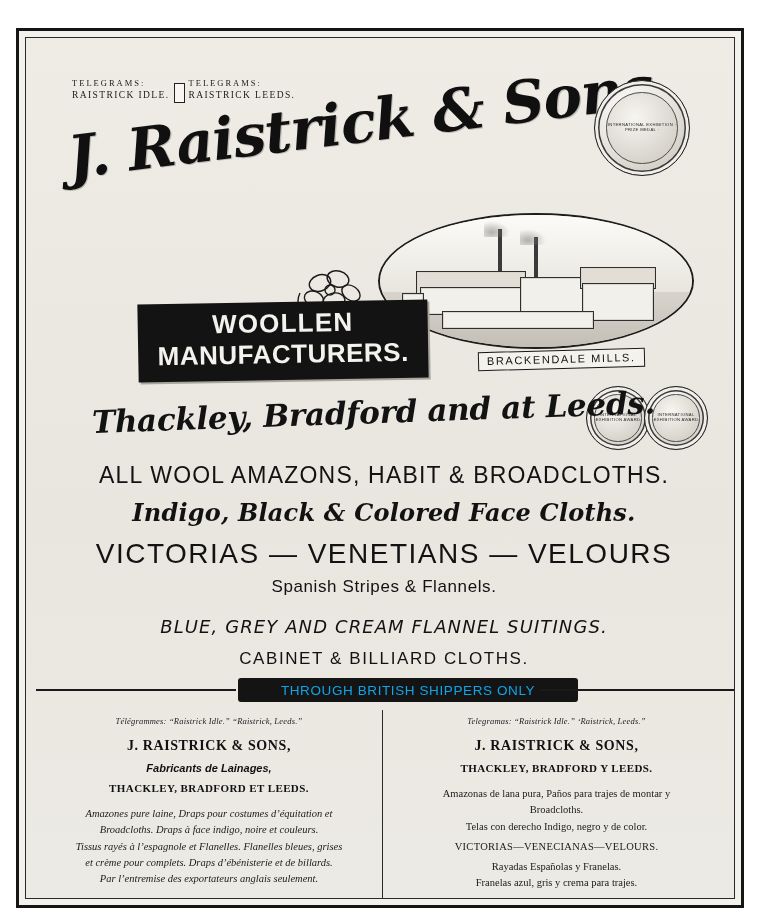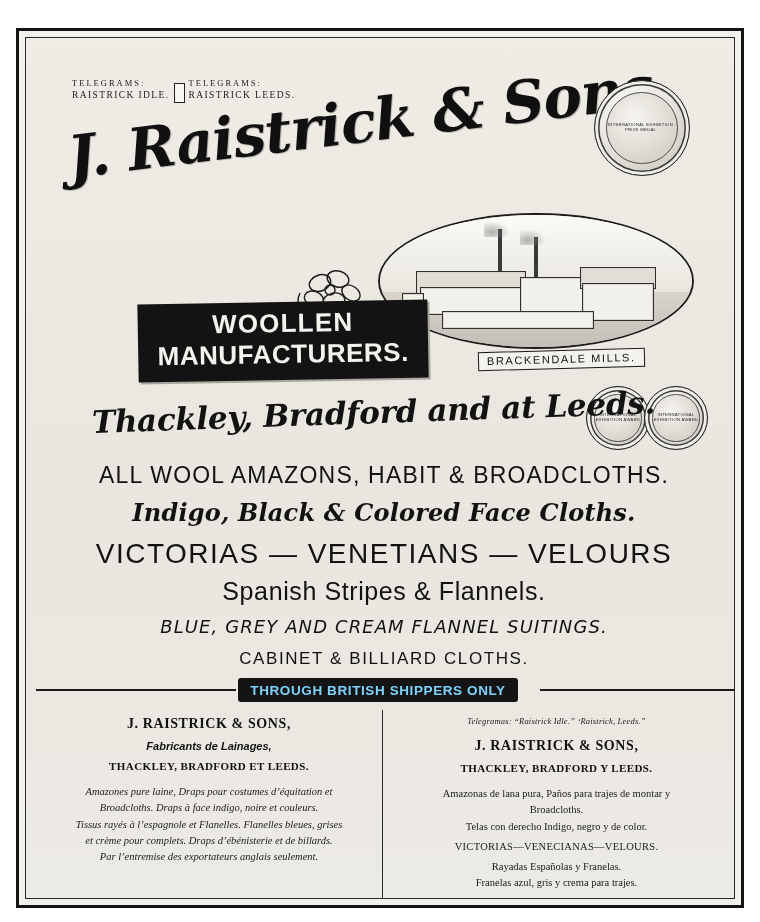--- a/index.html
+++ b/index.html
@@ -248,21 +248,21 @@
   }
   .p3 {
     top: 500px;
     font-family: "Liberation Sans", sans-serif;
     font-size: 28px;
     letter-spacing: 1.5px;
   }
   .p4 {
     top: 539px;
     font-family: "Liberation Sans", sans-serif;
-    font-size: 25px;
+    font-size: 17px;
     letter-spacing: .6px;
   }
   .p5 {
     top: 578px;
     font-family: "DejaVu Sans", sans-serif;
     font-style: italic;
     font-size: 18px;
     letter-spacing: 1.1px;
   }
   .p6 {
@@ -270,27 +270,27 @@
     font-family: "Liberation Sans", sans-serif;
     font-size: 17px;
     letter-spacing: 1.6px;
   }
 
   
   .shippers-bar {
     position: absolute;
     left: 212px;
     top: 640px;
-    width: 280px;
+    width: 340px;
     height: 24px;
     background: #141414;
     border-radius: 3px;
-    color: #7dd3fc;
-    font-family: "Liberation Sans", sans-serif;
-    font-weight: bold;
+    color: #0ea5e9;
+    font-family: "Liberation Sans", sans-serif;
+    font-weight: normal;
     font-size: 13.5px;
     letter-spacing: .6px;
     display: flex;
     align-items: center;
     justify-content: center;
   }
   .rule-left, .rule-right {
     position: absolute;
     top: 651px;
     height: 2px;
@@ -443,20 +443,21 @@
       <div class="prod p5">BLUE, GREY AND CREAM FLANNEL SUITINGS.</div>
       <div class="prod p6">CABINET &amp; BILLIARD CLOTHS.</div>
 
       <div class="rule-left"></div>
       <div class="shippers-bar">THROUGH BRITISH SHIPPERS ONLY</div>
       <div class="rule-right"></div>
 
       <div class="bottom">
 
         <div class="col left">
+          <div class="tele">Télégrammes: “Raistrick Idle.”  “Raistrick, Leeds.”</div>
           <div class="firm">J. RAISTRICK &amp; SONS,</div>
           <div class="sub">Fabricants de Lainages,</div>
           <div class="place">THACKLEY, BRADFORD ET LEEDS.</div>
           <div class="body">
             <span class="ln">Amazones pure laine, Draps pour costumes d’équitation et</span>
             <span class="ln">Broadcloths.   Draps à face indigo, noire et couleurs.</span>
             <span class="ln">Tissus rayés à l’espagnole et Flanelles.    Flanelles bleues, grises</span>
             <span class="ln">et crème pour complets.    Draps d’ébénisterie et de billards.</span>
             <span class="ln">Par l’entremise des exportateurs anglais seulement.</span>
           </div>

